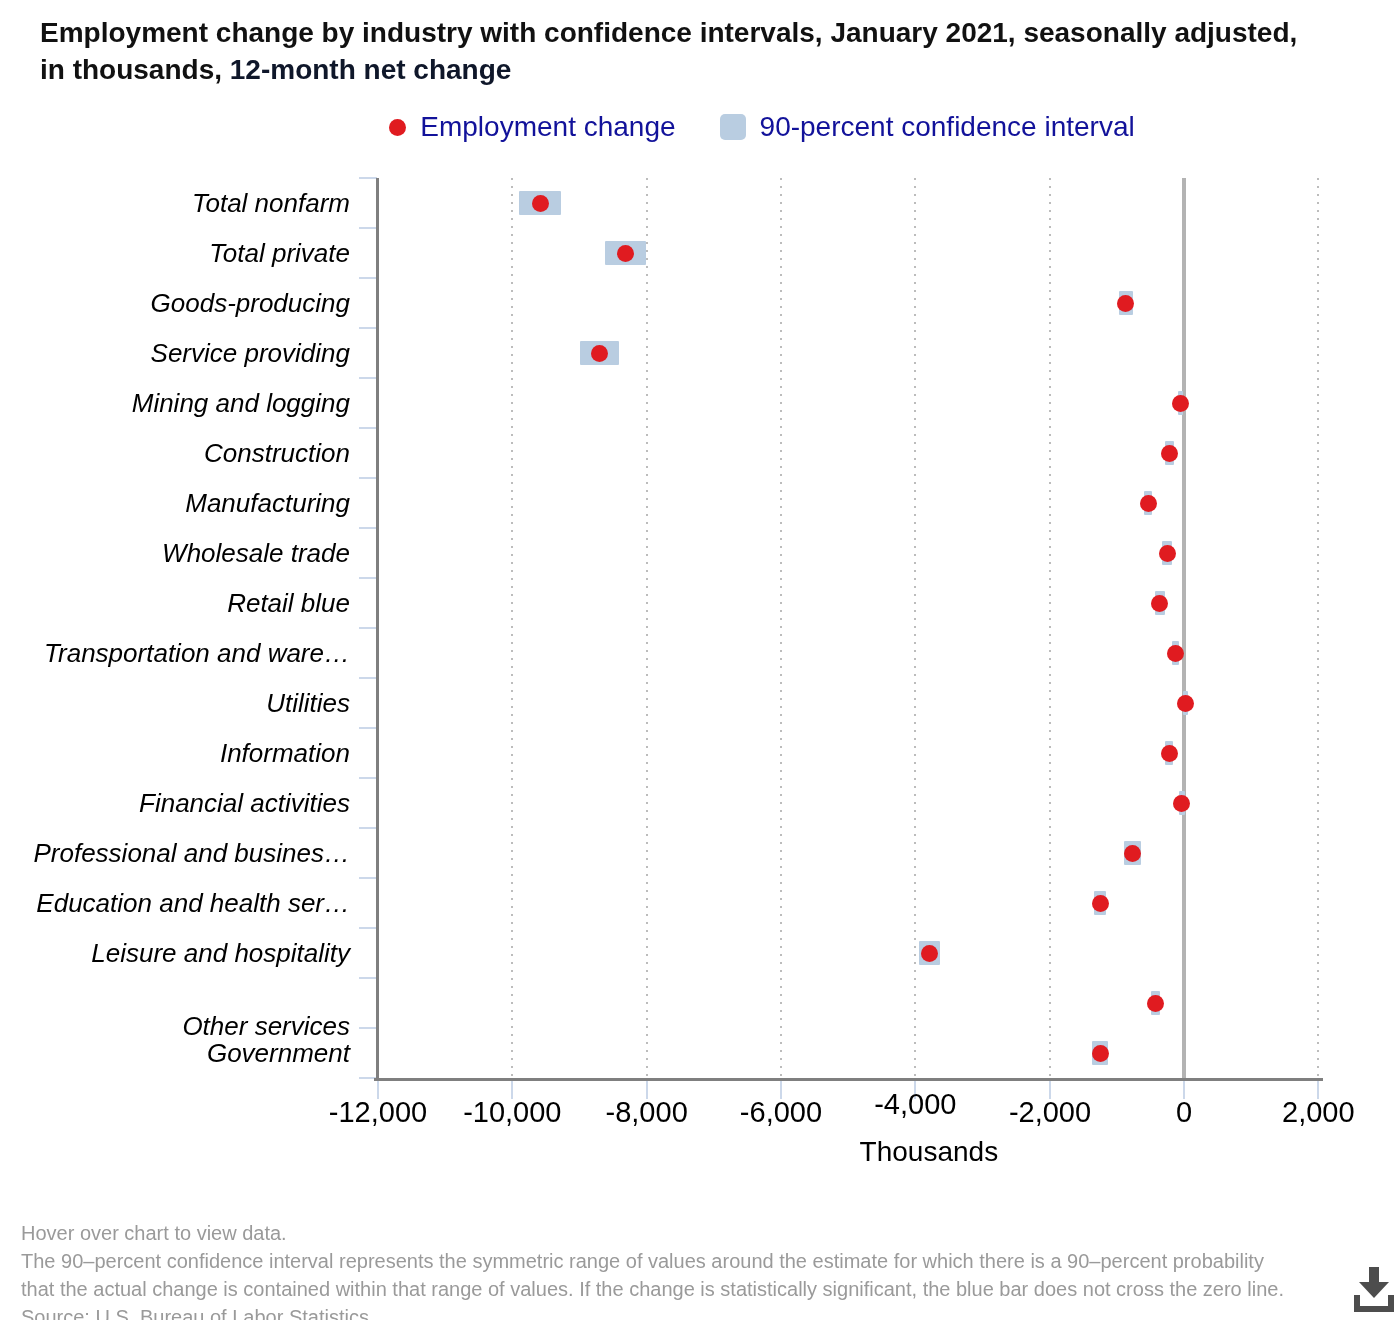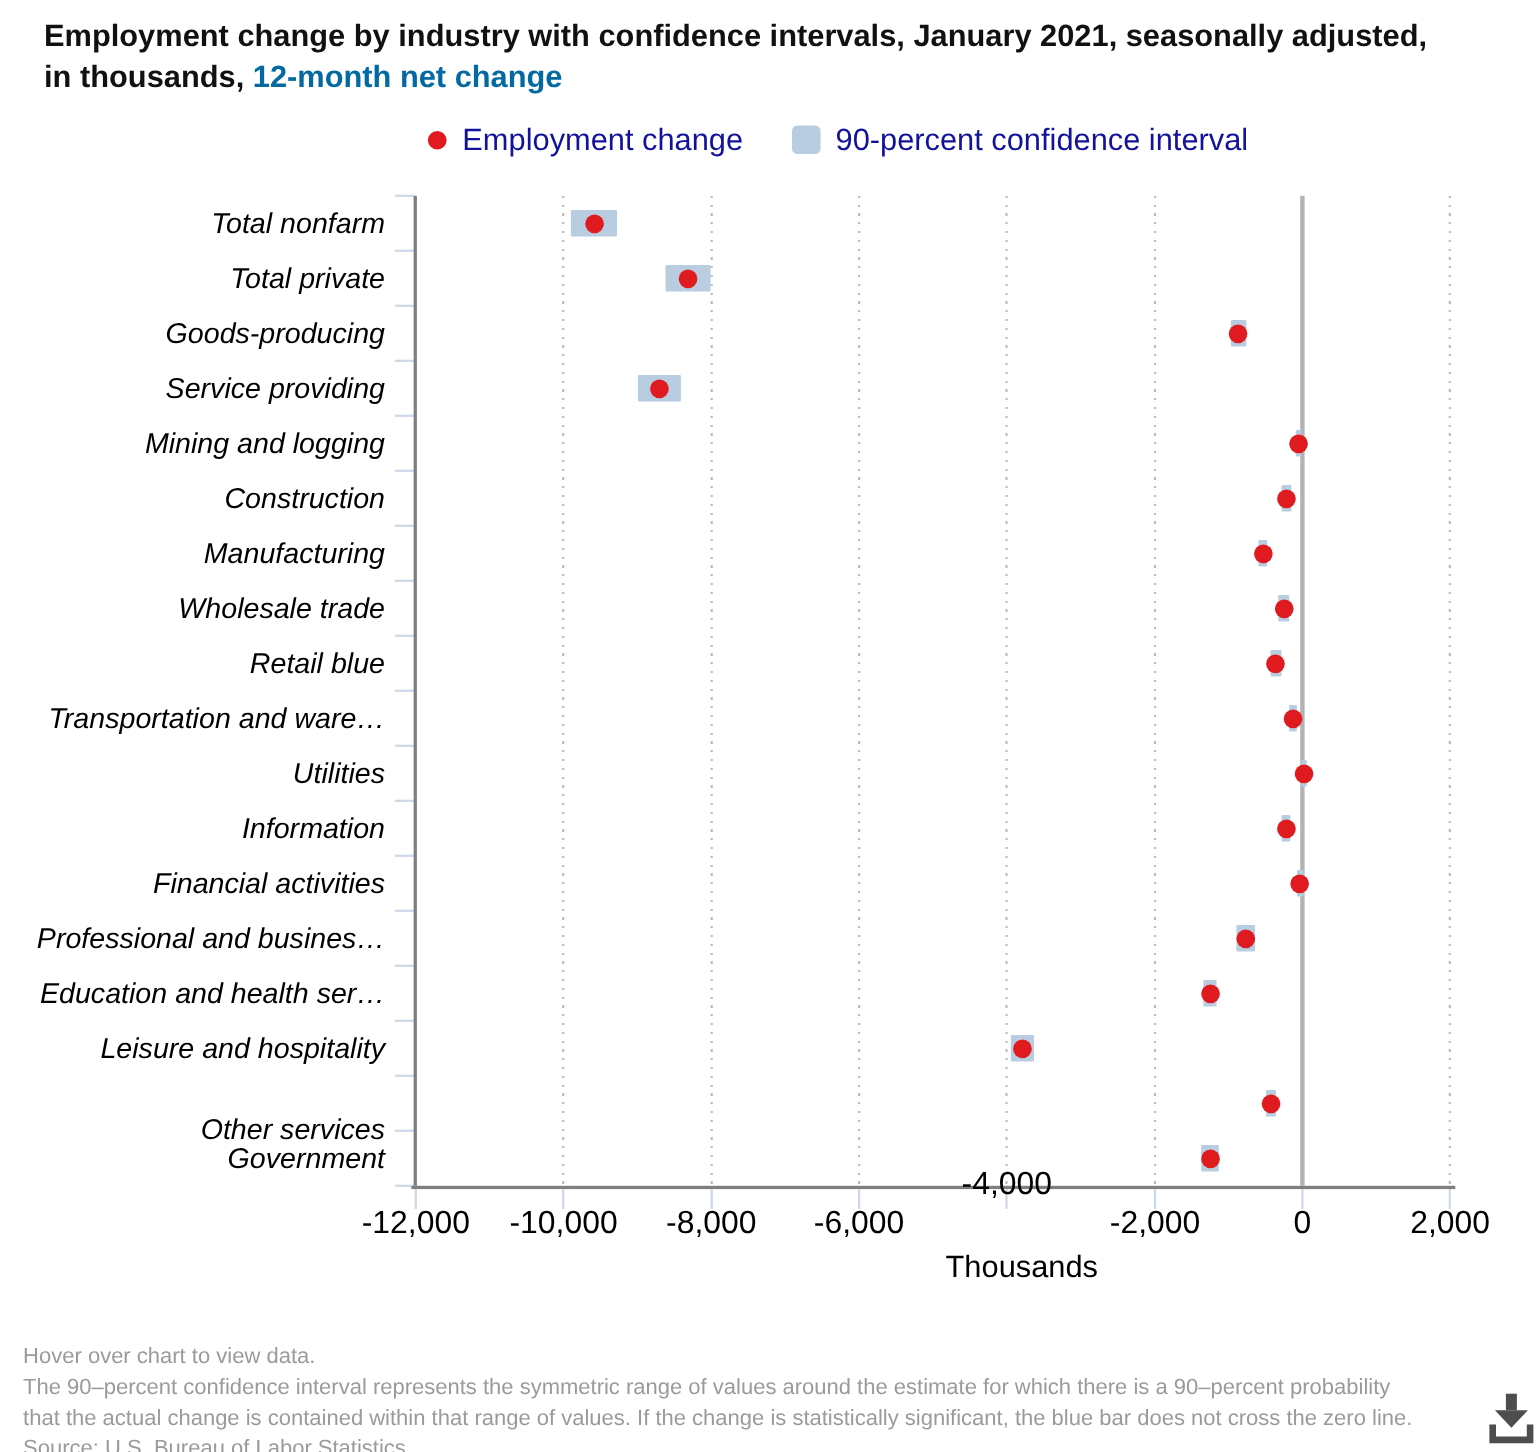--- a/index.html
+++ b/index.html
@@ -4,21 +4,21 @@
 <style>
   html,body{margin:0;padding:0;}
   body{
     width:1400px;height:1320px;background:#ffffff;position:relative;overflow:hidden;
     font-family:"Liberation Sans","DejaVu Sans",sans-serif;
   }
   .title{
     position:absolute;left:40px;top:14px;width:1330px;
     font-size:28px;font-weight:bold;color:#111111;line-height:37px;margin:0;
   }
-  .title .red{color:#0369a1;text-align:center;}
+  .title .red{color:#0f172a;text-align:center;}
   .legend{
     position:absolute;left:0;right:0;top:109px;height:36px;
     display:flex;justify-content:center;align-items:center;gap:44px;padding-left:124px;
   }
   .legend-item{display:flex;align-items:center;gap:14px;background:none;border:none;padding:0;cursor:default;}
   .legend-dot{width:17px;height:17px;border-radius:50%;background:#e01b20;flex:none;}
   .legend-square{width:26px;height:26px;border-radius:5px;background:#b9cde1;flex:none;}
   .legend-label{font-size:28px;color:#12129a;white-space:nowrap;font-family:"Liberation Sans",sans-serif;}
   .plot{position:absolute;left:0;top:0;width:1400px;height:1220px;}
   .gridline{position:absolute;width:2px;
@@ -89,21 +89,21 @@
     <div class="xaxis" style="left: 374px; top: 1078px; width: 949px;"></div>
     <div class="xtick" style="left: 377px; top: 1081px;"></div>
     <div class="xlabel" style="left: 308px; top: 1096px;">-12,000</div>
     <div class="xtick" style="left: 511.329px; top: 1081px;"></div>
     <div class="xlabel" style="left: 442.329px; top: 1096px;">-10,000</div>
     <div class="xtick" style="left: 645.657px; top: 1081px;"></div>
     <div class="xlabel" style="left: 576.657px; top: 1096px;">-8,000</div>
     <div class="xtick" style="left: 779.986px; top: 1081px;"></div>
     <div class="xlabel" style="left: 710.986px; top: 1096px;">-6,000</div>
     <div class="xtick" style="left: 914.314px; top: 1081px;"></div>
-    <div class="xlabel" style="left: 845.314px; top: 1060px;">-4,000</div>
+    <div class="xlabel" style="left: 845.314px; top: 1088px;">-4,000</div>
     <div class="xtick" style="left: 1048.64px; top: 1081px;"></div>
     <div class="xlabel" style="left: 980px; top: 1096px;">-2,000</div>
     <div class="xtick" style="left: 1182.97px; top: 1081px;"></div>
     <div class="xlabel" style="left: 1113.97px; top: 1096px;">0</div>
     <div class="xtick" style="left: 1317.3px; top: 1081px;"></div>
     <div class="xlabel" style="left: 1248.3px; top: 1096px;">2,000</div>
     <div class="xtitle" style="left: 698.15px; top: 1136px;">Thousands</div>
     <div class="cat" style="right: 1050px; top: 187px;">Total nonfarm</div>
     <div class="ci" style="left: 519.045px; top: 191px; width: 42.3135px;"></div>
     <div class="dot" style="left: 531.702px; top: 194.5px;"></div>

